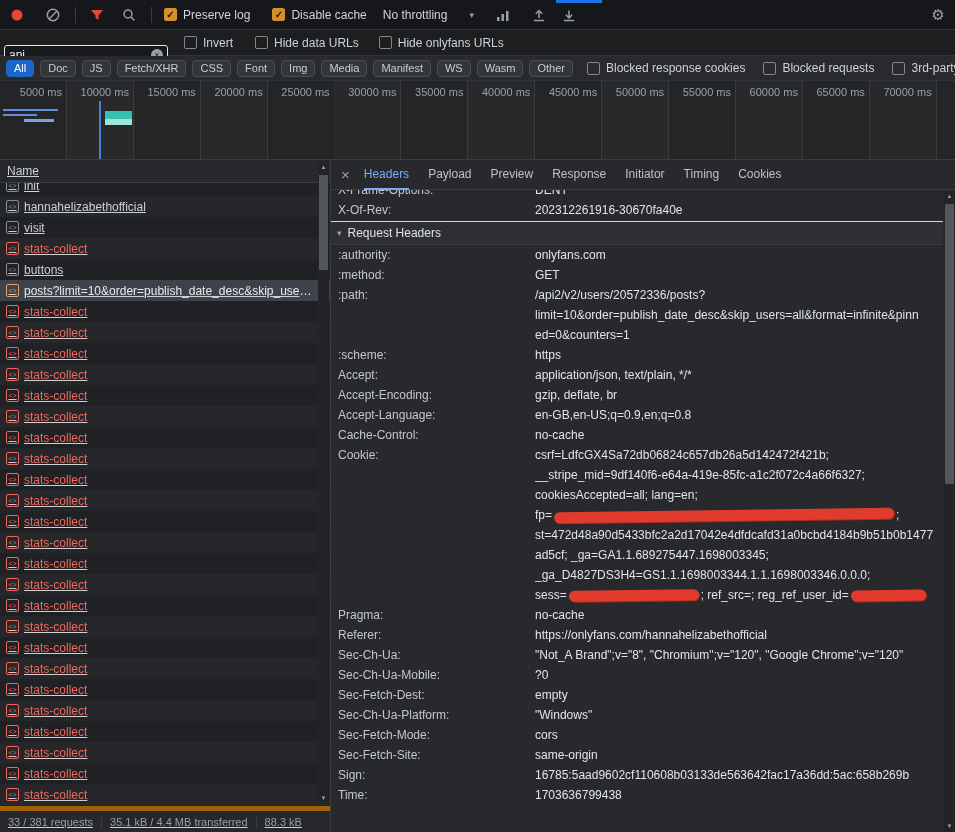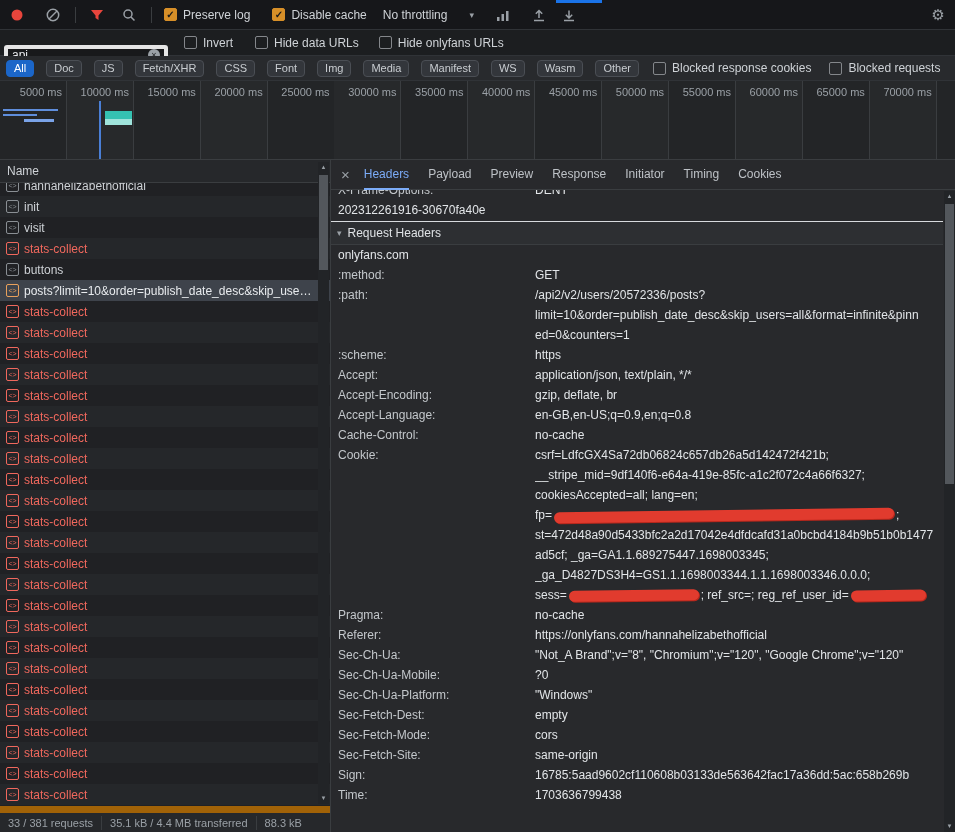--- a/index.html
+++ b/index.html
@@ -17,61 +17,61 @@
   .cb{width:13px;height:13px;border:1px solid #84878b;border-radius:2px;background:transparent;flex:none;
       font-size:10px;line-height:12px;text-align:center;color:transparent;}
   .cb.checked{background:#d78f28;border-color:#d78f28;color:#17181a;font-weight:bold;}
   .dd{display:inline-flex;align-items:center;gap:22px;color:#cfd3d7;white-space:nowrap;}
   .caret{font-size:9px;color:#9aa0a6;}
   .gear{font-size:15px;color:#9aa0a6;line-height:16px;}
   .spacer{flex:1;}
 
   
   .filterbar{height:26px;background:#1c1e20;display:flex;align-items:center;padding:0 4px;border-bottom:1px solid #303337;flex:none;}
-  .search-box{width:164px;height:19px;border:4px solid #e5e5e5;border-radius:3px;background:#18191b;display:flex;align-items:center;padding:0 4px;gap:4px;margin-top:24px;}
+  .search-box{width:164px;height:19px;border:1px solid #e5e5e5;border-radius:3px;background:#18191b;display:flex;align-items:center;padding:0 4px;gap:4px;margin-top:24px;}
   .search-box input{flex:1;min-width:0;background:transparent;border:none;outline:none;color:#e8eaed;font:12px "Liberation Sans",sans-serif;}
   .clear-x{width:12px;height:12px;border-radius:50%;background:#9aa0a6;color:#1c1e20;font-size:9px;line-height:12px;text-align:center;flex:none;}
 
   
   .chipsrow{height:25px;background:#282a2d;display:flex;align-items:center;padding:0 6px;border-bottom:1px solid #303337;flex:none;}
-  #chips-list{display:flex;align-items:center;gap:12px;}
+  #chips-list{display:flex;align-items:center;gap:6px;}
   .chip{height:17px;line-height:15px;padding:0 7px;border-radius:4px;background:#33363b;border:1px solid #4a4e54;color:#c9cdd1;font-size:11px;white-space:nowrap;}
   .chip.sel{background:#1b66c9;border-color:#1b66c9;color:#fff;}
   #chips-cbs{display:flex;align-items:center;gap:18px;margin-left:14px;font-size:12px;}
 
   
   .timeline{height:79px;flex:none;position:relative;border-bottom:1px solid #3a3d40;overflow:hidden;
     background:
       repeating-linear-gradient(to right,transparent 0 65.9px,#3a3d40 65.9px 66.9px),
       repeating-linear-gradient(to right,#232527 0 66.9px,#27292b 66.9px 133.8px);}
   .tick{position:absolute;top:5px;width:62px;text-align:right;font-size:11px;color:#9aa0a6;}
   .wf{position:absolute;}
 
   
   .main{flex:1;display:flex;min-height:0;}
-  .left{width:330px;flex:none;display:flex;flex-direction:column;position:relative;background:#202124;}
+  .left{width:330px;flex:none;display:flex;flex-direction:column;position:relative;background:#202124;text-decoration:underline;}
   .name-header{height:23px;line-height:22px;padding-left:7px;background:#26282b;border-bottom:1px solid #3a3d40;color:#cfd3d7;flex:none;}
   .rows-clip{flex:1;overflow:hidden;}
   #rows{margin-top:-8px;}
   .row{height:21px;display:flex;align-items:center;gap:5px;padding-left:6px;white-space:nowrap;overflow:hidden;color:#cdd1d5;}
   .row:nth-child(even){background:#25272a;}
   .ric{width:13px;height:13px;flex:none;border:1px solid #8a8f94;border-radius:2px;color:#8a8f94;font-size:7px;line-height:11px;text-align:center;}
   .rlabel{overflow:hidden;text-overflow:ellipsis;white-space:nowrap;padding-right:16px;}
   .row.failed{color:#f0685d;}
   .row.failed .ric{color:#f0685d;border-color:#f0685d;}
   .row.selected{background:#3e434b;color:#e8ebee;}
   .row.selected .ric{color:#e8a15c;border-color:#e8a15c;}
 
   .lscroll{position:absolute;top:2px;right:1px;bottom:28px;width:11px;background:#222427;display:flex;flex-direction:column;align-items:center;z-index:4;}
   .scroll-arrow{font-size:6px;color:#9aa0a6;height:11px;line-height:11px;}
   .lthumb{width:9px;height:95px;background:#53575c;margin-top:2px;}
   .rthumb{width:9px;height:280px;background:#53575c;margin-top:2px;}
   .sgrow{flex:1;}
 
-  .statusbar{height:26px;flex:none;border-top:7px solid #a16207;background:#26282b;display:flex;align-items:center;font-size:11px;color:#9aa0a6;padding:0 8px;gap:8px;white-space:nowrap;overflow:hidden;}
+  .statusbar{height:26px;flex:none;border-top:5px solid #a16207;background:#26282b;display:flex;align-items:center;font-size:11px;color:#9aa0a6;padding:0 8px;gap:8px;white-space:nowrap;overflow:hidden;}
   .sep{width:1px;height:14px;background:#3a3d40;flex:none;}
 
   
   .right{flex:1;min-width:0;background:#28292c;border-left:1px solid #3a3d40;position:relative;display:flex;flex-direction:column;}
   .tabbar{height:30px;flex:none;display:flex;align-items:center;border-bottom:1px solid #3a3d40;background:#28292c;}
   .close{font-size:15px;color:#9aa0a6;margin:0 14px 0 10px;line-height:30px;}
   #tabs{display:flex;height:30px;align-items:center;}
   .tab{margin-right:19px;line-height:28px;color:#bdc1c6;white-space:nowrap;height:30px;}
   .tab.sel{color:#7cacf8;box-shadow:inset 0 -2px 0 #7cacf8;}
   .content{flex:1;overflow:hidden;padding-right:12px;}
@@ -231,25 +231,25 @@
   <div class="main">
 
     <div class="left">
       <div class="name-header">
         <span>Name</span>
       </div>
       <div class="rows-clip">
         <div id="rows">
             <div class="row ">
               <span class="ric">&lt;&gt;</span>
+              <span class="rlabel">init</span>
+            </div>
+            <div class="row ">
+              <span class="ric">&lt;&gt;</span>
               <span class="rlabel">hannahelizabethofficial</span>
-            </div>
-            <div class="row ">
-              <span class="ric">&lt;&gt;</span>
-              <span class="rlabel">init</span>
             </div>
             <div class="row ">
               <span class="ric">&lt;&gt;</span>
               <span class="rlabel">visit</span>
             </div>
             <div class="row failed">
               <span class="ric">&lt;&gt;</span>
               <span class="rlabel">stats-collect</span>
             </div>
             <div class="row ">
@@ -386,29 +386,31 @@
             <span class="tab">Cookies</span>
           </div>
       </div>
       <div class="content">
         <div class="general-clip" id="general">
             <div class="hrow">
               <span class="hk">X-Frame-Options:</span>
               <span class="hv">DENY</span>
             </div>
             <div class="hrow">
+              <span class="hk">X-Of-Rev:</span>
               <span class="hv">202312261916-30670fa40e</span>
             </div>
           </div>
         <div class="sectionbar">
           <span class="tri">▾</span>
           <span>Request Headers</span>
         </div>
         <div id="hdrs">
             <div class="hrow">
+              <span class="hk">:authority:</span>
               <div class="hv">onlyfans.com</div>
             </div>
             <div class="hrow">
               <span class="hk">:method:</span>
               <div class="hv">GET</div>
             </div>
             <div class="hrow">
               <span class="hk">:path:</span>
               <div class="hv">
                 <div class="hline">/api2/v2/users/20572336/posts?</div>
@@ -459,26 +461,26 @@
             </div>
             <div class="hrow">
               <span class="hk">Sec-Ch-Ua:</span>
               <div class="hv">"Not_A Brand";v="8", "Chromium";v="120", "Google Chrome";v="120"</div>
             </div>
             <div class="hrow">
               <span class="hk">Sec-Ch-Ua-Mobile:</span>
               <div class="hv">?0</div>
             </div>
             <div class="hrow">
+              <span class="hk">Sec-Fetch-Dest:</span>
+              <div class="hv">empty</div>
+            </div>
+            <div class="hrow">
               <span class="hk">Sec-Ch-Ua-Platform:</span>
               <div class="hv">"Windows"</div>
-            </div>
-            <div class="hrow">
-              <span class="hk">Sec-Fetch-Dest:</span>
-              <div class="hv">empty</div>
             </div>
             <div class="hrow">
               <span class="hk">Sec-Fetch-Mode:</span>
               <div class="hv">cors</div>
             </div>
             <div class="hrow">
               <span class="hk">Sec-Fetch-Site:</span>
               <div class="hv">same-origin</div>
             </div>
             <div class="hrow">

